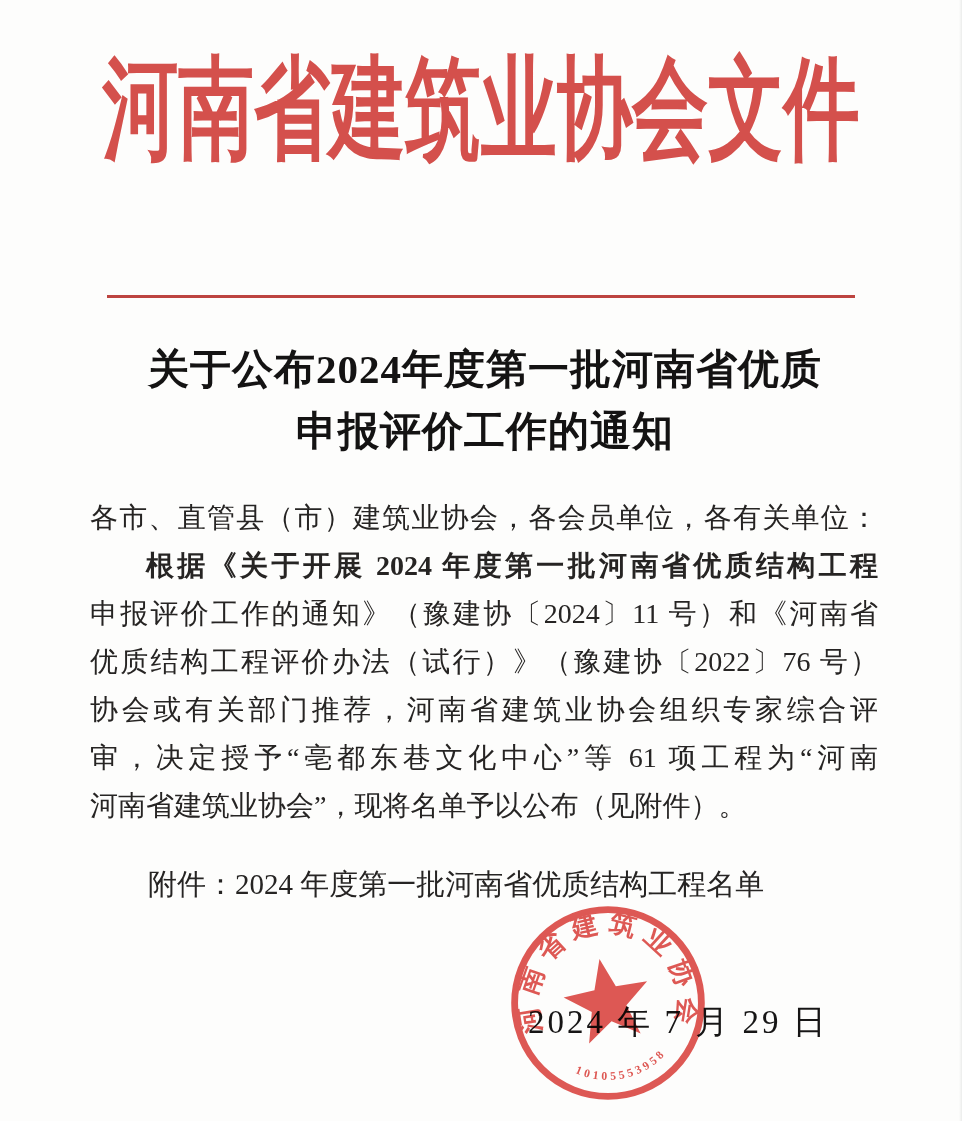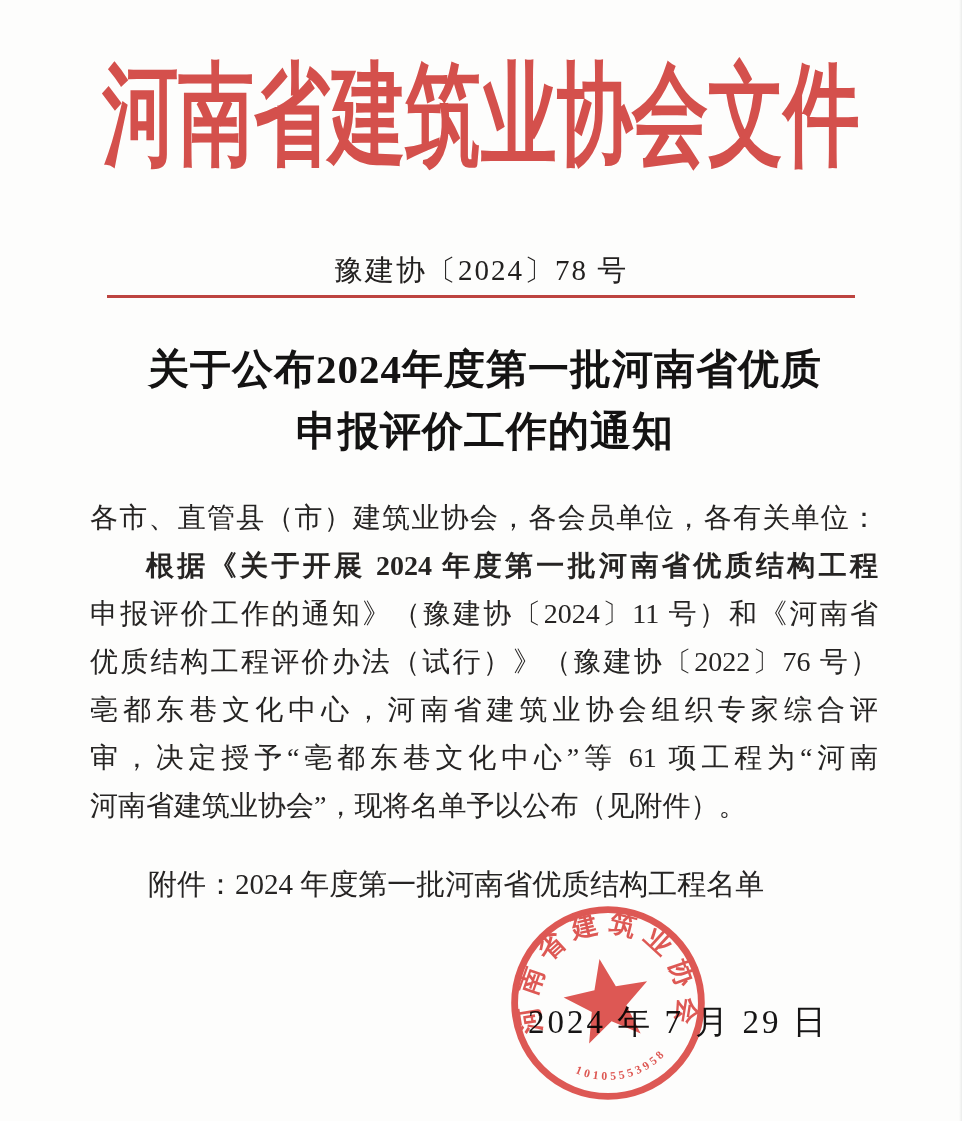--- a/index.html
+++ b/index.html
@@ -7,21 +7,21 @@
     position:relative;
     width:962px;height:1121px;
     margin:0 auto;
     background:#fdfdfc;
     overflow:hidden;
     font-family:"Liberation Serif","DejaVu Serif",serif;
     color:#1f1d1d;
   }
   
   .letterhead-wrap{
-    position:absolute;top:40px;left:0;width:100%;
+    position:absolute;top:34px;left:0;width:100%;
     text-align:center;
   }
   .letterhead{
     display:inline-block;
     font-size:86px;font-weight:bold;
     letter-spacing:0px;
     color:var(--header-red);
     transform:scale(0.88,1.30);
     transform-origin:center top;
     white-space:nowrap;
@@ -86,35 +86,34 @@
 </style>
 </head>
 <body>
 
 <div class="page">
 
   <div class="letterhead-wrap">
     <span class="letterhead">河南省建筑业协会文件</span>
   </div>
 
-  <div class="doc-number">豫建协〔2024〕78 号</div>
 
   <div class="red-rule"></div>
 
   <div class="title">
     <div>关于公布2024年度第一批河南省优质</div>
     <div>申报评价工作的通知</div>
   </div>
 
   <div class="body-block">
     <div class="body-line just">各市、直管县（市）建筑业协会，各会员单位，各有关单位：</div>
     <div class="body-line just indent">根据《关于开展 2024 年度第一批河南省优质结构工程</div>
     <div class="body-line just">申报评价工作的通知》（豫建协〔2024〕11 号）和《河南省</div>
     <div class="body-line just">优质结构工程评价办法（试行）》（豫建协〔2022〕76 号）</div>
-    <div class="body-line just">亳都东巷文化中心，河南省建筑业协会组织专家综合评</div>
+    <div class="body-line just">协会或有关部门推荐，河南省建筑业协会组织专家综合评</div>
     <div class="body-line just">审，决定授予“亳都东巷文化中心”等 61 项工程为“河南</div>
     <div class="body-line">河南省建筑业协会”，现将名单予以公布（见附件）。</div>
   </div>
 
   <div class="attachment">附件：2024 年度第一批河南省优质结构工程名单</div>
 
   <div class="date-line">2024 年 7 月 29 日</div>
 
   <svg class="seal" viewBox="0 0 220 220">
     <defs>

